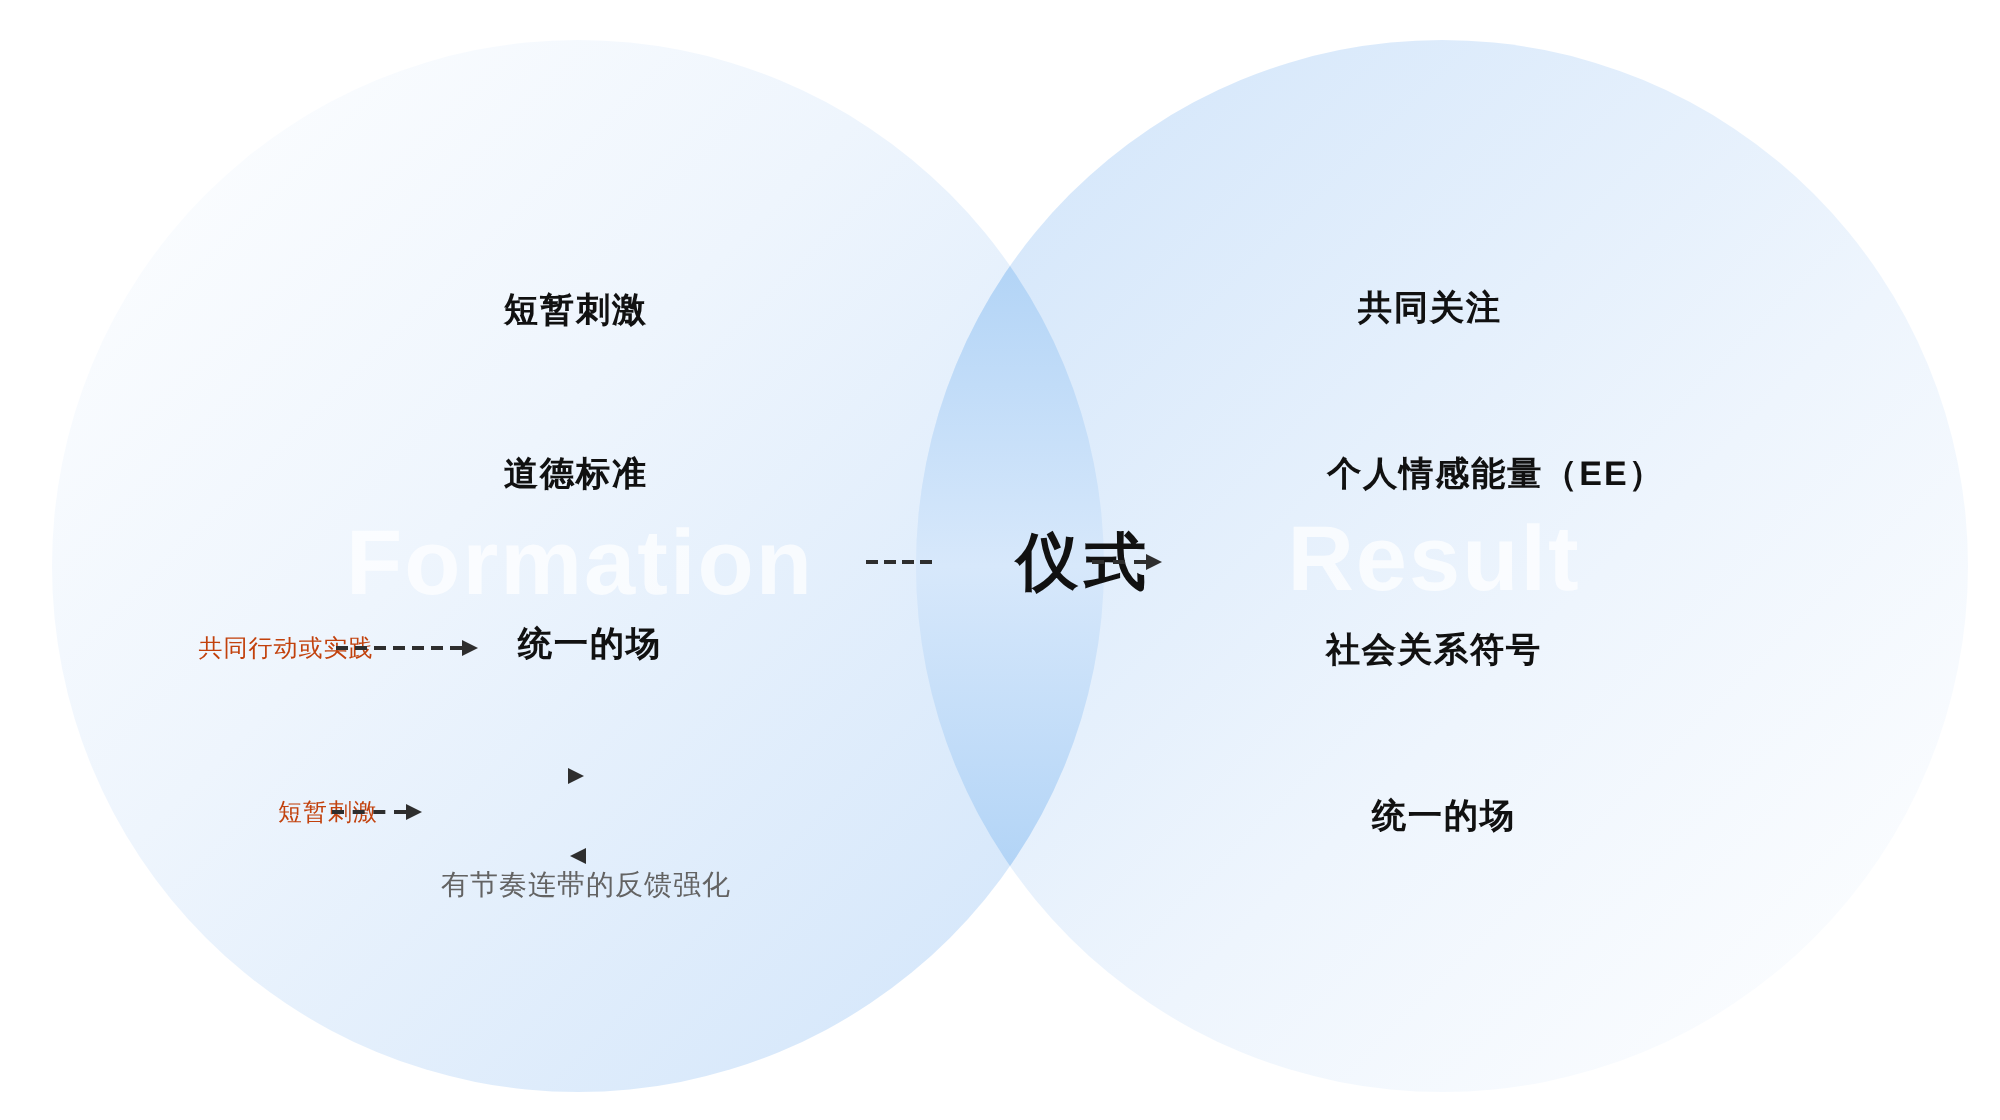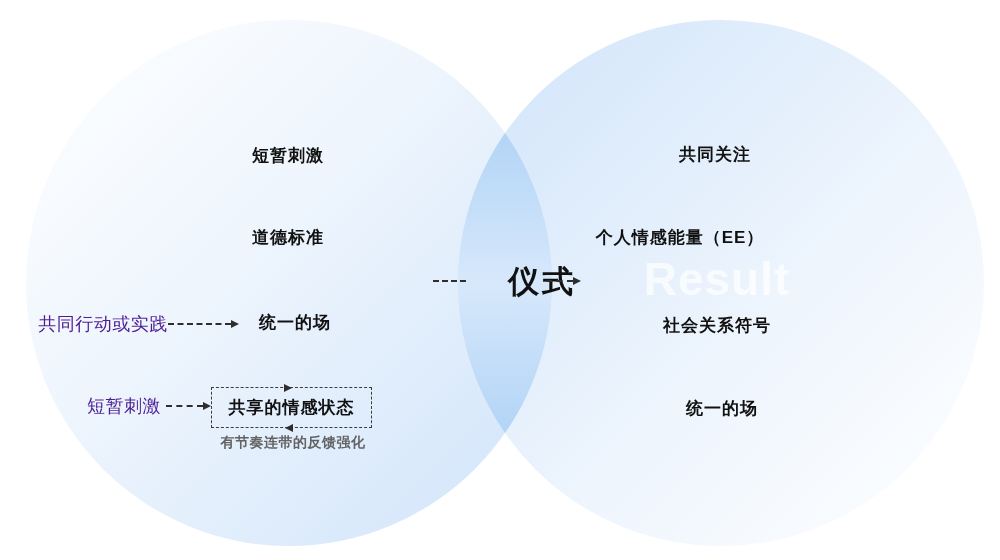--- a/index.html
+++ b/index.html
@@ -12,22 +12,22 @@
   #circle-left{left:26px;background:linear-gradient(135deg,#ffffff 0%,#eef5fd 42%,#d0e4fa 100%);}
   #circle-right{left:458px;background:linear-gradient(315deg,#ffffff 0%,#eef5fd 42%,#d0e4fa 100%);}
   #lens{
     position:absolute;left:26px;top:20px;width:526px;height:526px;border-radius:50%;
     background:linear-gradient(180deg,#a9cff5 14%,#d7e8fb 50%,#a9cff5 86%);
     clip-path:circle(263px at 695px 263px);
   }
   
   .lbl{position:absolute;transform:translate(-50%,-50%);white-space:nowrap;line-height:1;}
   .bold-cn{font-size:17px;font-weight:700;color:#111111;letter-spacing:1px;}
-  .gray-cn{font-size:18px;font-weight:400;color:#4c1d95;letter-spacing:0.5px;}
-  .note-cn{font-size:14px;font-weight:700;color:#636363;letter-spacing:0.5px;}
+  .gray-cn{font-size:12px;font-weight:400;color:#c2410c;letter-spacing:0.5px;margin-left:40px;}
+  .note-cn{font-size:14px;font-weight:400;color:#636363;letter-spacing:0.5px;}
   .watermark{font-size:46px;font-weight:800;color:rgba(255,255,255,0.72);letter-spacing:1px;}
   #ritual-label{font-size:31px;font-weight:800;color:#111111;letter-spacing:3px;margin-left:41px;}
   
   .dash{position:absolute;height:0;border-top:2px dashed #2e2e2e;}
   .head{position:absolute;width:0;height:0;border-top:4px solid transparent;border-bottom:4px solid transparent;}
   .head-r{border-left:8px solid #2e2e2e;}
   .head-l{border-right:8px solid #2e2e2e;}
   
   #shared-emotion-box{
     position:absolute;left:211px;top:387px;width:161px;height:41px;
@@ -38,44 +38,42 @@
 </style>
 </head>
 <body>
 
 <div id="stage">
 
   <div id="circle-left" class="circle"></div>
   <div id="circle-right" class="circle"></div>
   <div id="lens"></div>
 
+  <div class="lbl watermark" style="left:290px;top:281px;">Formation</div>
   <div class="lbl watermark" style="left:717px;top:279px;">Result</div>
 
   <div class="lbl" id="ritual-label" style="left:501px;top:281px;">仪式</div>
   <div class="dash" style="left:433px;top:280px;width:33px;"></div>
   <div class="dash" style="left:546px;top:280px;width:27px;"></div>
   <div class="head head-r" style="left:573px;top:277px;"></div>
 
   <div class="lbl bold-cn" style="left:288px;top:155px;">短暂刺激</div>
   <div class="lbl bold-cn" style="left:288px;top:237px;">道德标准</div>
   <div class="lbl bold-cn" style="left:295px;top:322px;">统一的场</div>
 
   <div class="lbl gray-cn" style="left:103px;top:324px;">共同行动或实践</div>
   <div class="dash" style="left:168px;top:323px;width:63px;"></div>
   <div class="head head-r" style="left:231px;top:320px;"></div>
 
   <div class="lbl gray-cn" style="left:124px;top:406px;">短暂刺激</div>
   <div class="dash" style="left:166px;top:405px;width:37px;"></div>
   <div class="head head-r" style="left:203px;top:402px;"></div>
 
-  <div id="shared-emotion-box">
-    <span class="bold-cn">共享的情感状态</span>
-  </div>
   <div class="head head-r" style="left:284px;top:384px;"></div>
   <div class="head head-l" style="left:285px;top:424px;"></div>
   <div class="lbl note-cn" style="left:293px;top:442px;">有节奏连带的反馈强化</div>
 
   <div class="lbl bold-cn" style="left:715px;top:154px;">共同关注</div>
-  <div class="lbl bold-cn" style="left:680px;top:237px;">个人情感能量（EE）</div>
+  <div class="lbl bold-cn" style="left:748px;top:237px;">个人情感能量（EE）</div>
   <div class="lbl bold-cn" style="left:717px;top:325px;">社会关系符号</div>
   <div class="lbl bold-cn" style="left:722px;top:408px;">统一的场</div>
 
 </div>
 
 </body></html>

